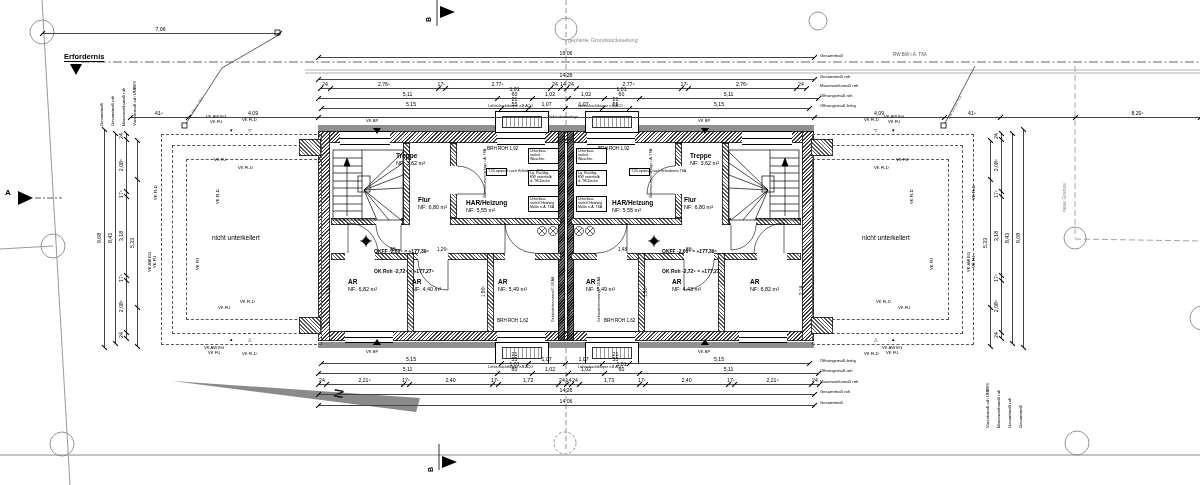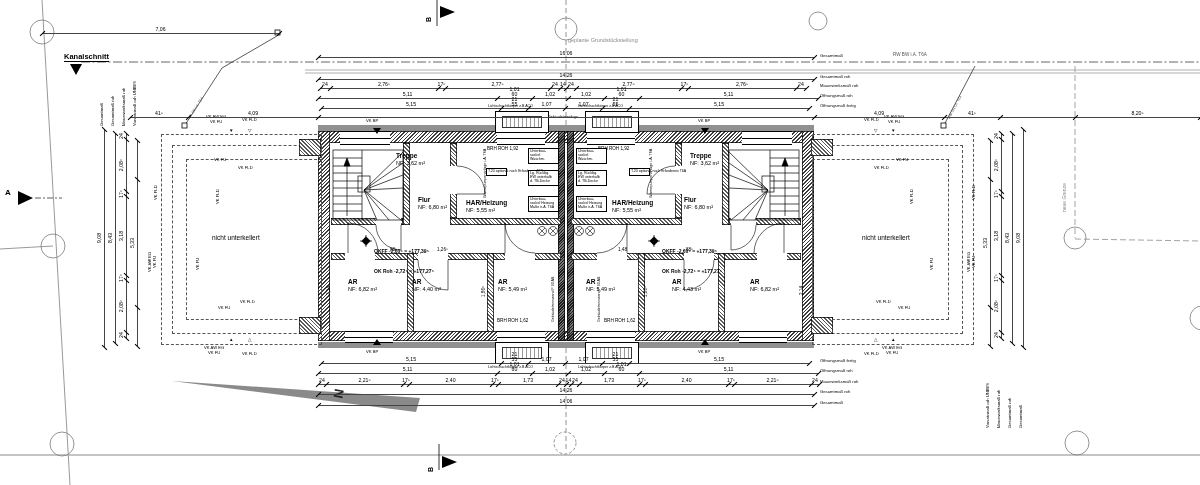--- a/index.html
+++ b/index.html
@@ -266,21 +266,21 @@
     </g>
 
     <g fill="#000">
       <polygon points="373,128 381,128 377,134"></polygon>
         <polygon points="701,128 709,128 705,134"></polygon>
       <polygon points="373,345 381,345 377,339"></polygon>
         <polygon points="701,345 709,345 705,339"></polygon>
     </g>
   </svg>
 
-  <div class="abs t7" style="left:64px;top:52px;border-bottom:1px solid #000">Kanalschnitt</div>
+  <div class="abs t7" style="left:64px;top:52px;border-bottom:1px solid #000">Erfordernis</div>
   <div class="abs t gray" style="left:568px;top:37px">geplante Grundstücksteilung</div>
   <div class="abs t5 gray r90" style="left:1062px;top:212px">neue Grenze</div>
   <div class="abs t45 mid" style="left:893px;top:52px">RW BW i.A. T6A</div>
   <div class="abs t35 mid" style="left:188px;top:118px;transform:rotate(-57deg);transform-origin:0 0">RG SN i.A. T6A</div>
   <div class="abs t35 mid" style="left:948px;top:118px;transform:rotate(-62deg);transform-origin:0 0">DW SN i.A. T6A</div>
   <div class="abs" style="left:5px;top:188px;font-size:8px;font-weight:bold">A</div>
   <div class="abs r90" style="left:425px;top:22px;font-size:7px;font-weight:bold">B</div>
   <div class="abs r90" style="left:427px;top:472px;font-size:7px;font-weight:bold">B</div>
   <div class="abs" style="left:334px;top:386px;font-size:13px;font-weight:bold;color:#222;transform:rotate(-80deg)">N</div>
   <div class="abs t" style="left:212px;top:234px;font-size:6.5px">nicht unterkellert</div>

